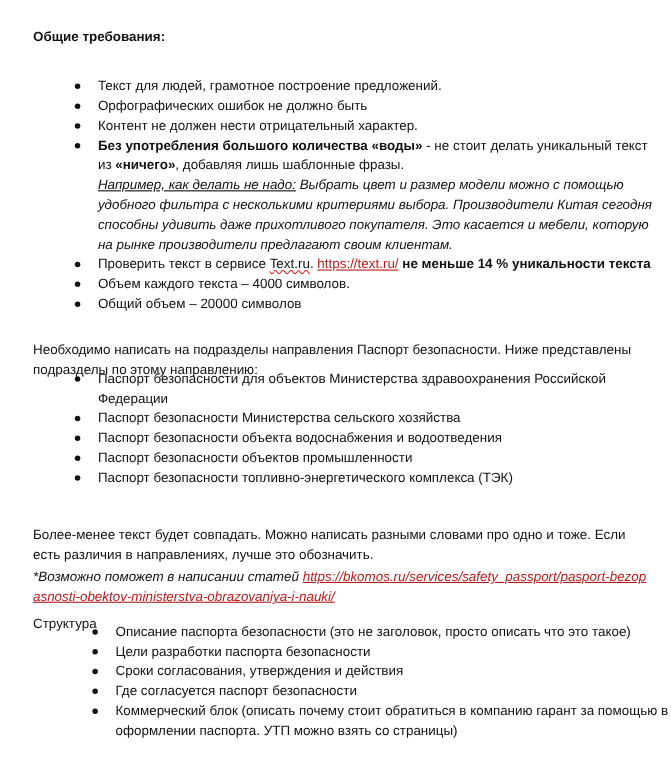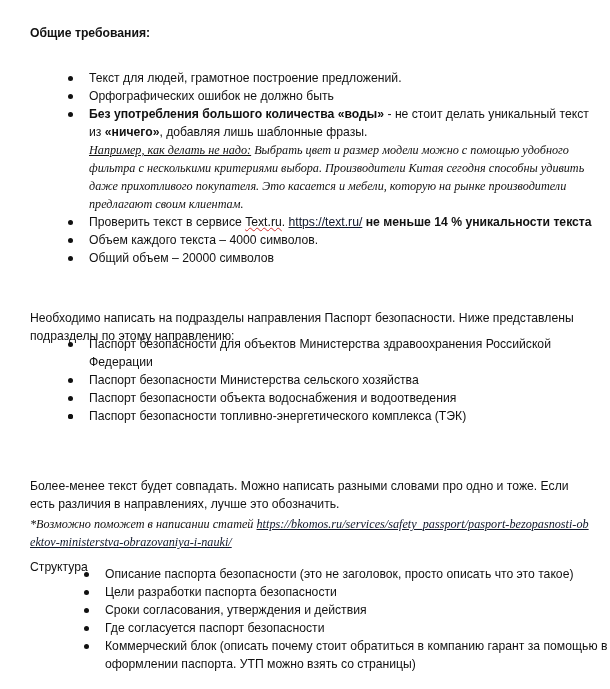--- a/index.html
+++ b/index.html
@@ -11,48 +11,49 @@
   .page { position: relative; width: 610px; height: 643px; }
   .heading { position: absolute; left: 30px; top: 26px; font-weight: bold; }
   .p { position: absolute; left: 30px; width: 560px; line-height: 18px; margin-top: 36px; }
   ul.list { position: absolute; left: 1px; margin: 16px; padding: 0; list-style: none; width: 600px; }
   ul.list li { position: relative; padding-left: 72px; line-height: 18px; width: 510px; }
   ul.list li .bullet {
     position: absolute; left: 51px; top: 7px; width: 5px; height: 5px;
     border-radius: 50%; background: #111111;
   }
   .b { font-weight: bold; }
-  .i { font-style: italic; font-family: Liberation Serif, serif; }
+  .i { font-style: italic; }
   .u { text-decoration: underline; }
-  a.link { color: #0f172a; text-decoration: underline; }
+  a.link { color: #b91c1c; text-decoration: underline; }
   .spell { text-decoration: underline wavy #d32f2f; text-decoration-thickness: 1px; }
 </style>
 </head>
 <body>
 
 <div class="page">
 
   <div class="heading">Общие требования:</div>
 
   <ul class="list" style="top:53px;">
     <li><span class="bullet"></span><span>Текст для людей, грамотное построение предложений.</span></li>
     <li><span class="bullet"></span><span>Орфографических ошибок не должно быть</span></li>
+    <li><span class="bullet"></span><span>Контент не должен нести отрицательный характер.</span></li>
     <li><span class="bullet"></span><span class="b">Без употребления большого количества «воды»</span><span> - не стоит делать уникальный текст из </span><span class="b">«ничего»</span><span>, добавляя лишь шаблонные фразы.</span><br><span class="i u">Например, как делать не надо:</span><span class="i"> Выбрать цвет и размер модели можно с помощью удобного фильтра с несколькими критериями выбора. Производители Китая сегодня способны удивить даже прихотливого покупателя. Это касается и мебели, которую на рынке производители предлагают своим клиентам.</span></li>
     <li><span class="bullet"></span><span>Проверить текст в сервисе </span><span class="spell">Text.ru</span><span>. </span><a class="link">https://text.ru/</a><span class="b"> не меньше 14 % уникальности текста</span></li>
     <li><span class="bullet"></span><span>Объем каждого текста – 4000 символов.</span></li>
     <li><span class="bullet"></span><span>Общий объем – 20000 символов</span></li>
   </ul>
 
   <div class="p" style="top:273px;">Необходимо написать на подразделы направления Паспорт безопасности. Ниже представлены подразделы по этому направлению:</div>
 
   <ul class="list" style="top:319px;">
     <li><span class="bullet"></span><span>Паспорт безопасности для объектов Министерства здравоохранения Российской Федерации</span></li>
     <li><span class="bullet"></span><span>Паспорт безопасности Министерства сельского хозяйства</span></li>
     <li><span class="bullet"></span><span>Паспорт безопасности объекта водоснабжения и водоотведения</span></li>
-    <li><span class="bullet"></span></li>
+    <li><span class="bullet"></span><span>Паспорт безопасности объектов промышленности</span></li>
     <li><span class="bullet"></span><span>Паспорт безопасности топливно-энергетического комплекса (ТЭК)</span></li>
   </ul>
 
   <div class="p" style="top:441px;">Более-менее текст будет совпадать. Можно написать разными словами про одно и тоже. Если есть различия в направлениях, лучше это обозначить.</div>
 
   <div class="p" style="top:479px;"><span class="i">*Возможно поможет в написании статей </span><a class="link i" style="word-break:break-all;">https://bkomos.ru/services/safety_passport/pasport-bezopasnosti-obektov-ministerstva-obrazovaniya-i-nauki/</a></div>
 
   <div class="p" style="top:522px;">Структура</div>
 
   <ul class="list" style="top:549px;padding-left:16px;">

